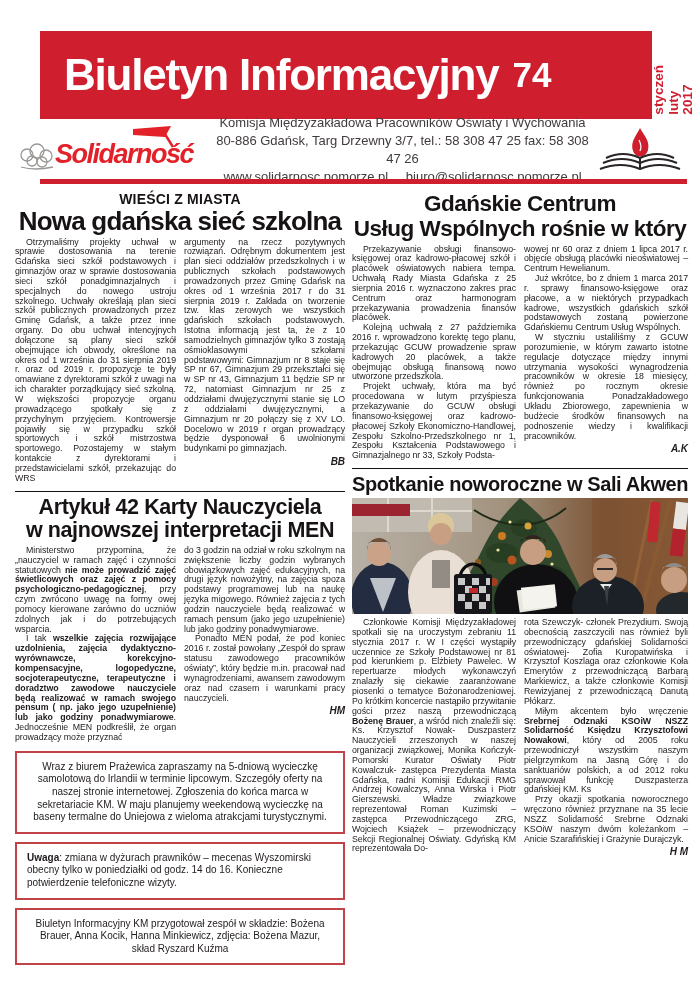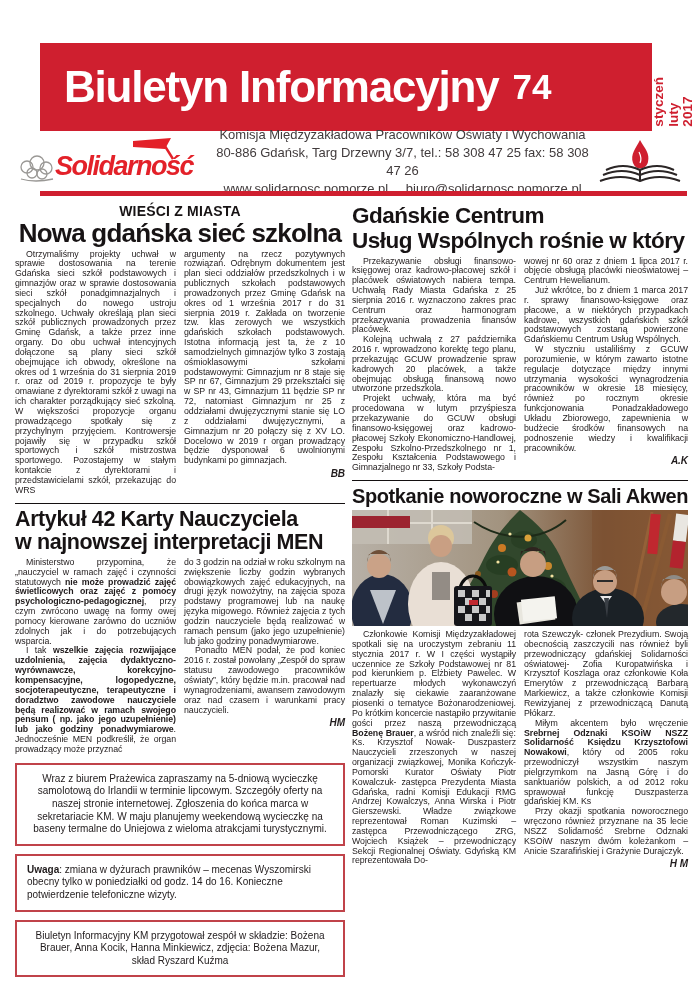--- a/index.html
+++ b/index.html
@@ -3,21 +3,21 @@
 <meta charset="utf-8">
 <style>
   :root{
     --red:#cf1f2f; --logo-red:#e32129; --box-border:#c0434a; --ink:#201b1c;
   }
   html,body{margin:0;padding:0;}
   body{
     width:700px;height:990px;background:#ffffff;position:relative;overflow:hidden;
     font-family:"Liberation Sans", sans-serif;color:var(--ink);
   }
-  .page{position:absolute;inset:0;margin-top:12px;}
+  .page{position:absolute;inset:0;}
 
   
   .banner{
     position:absolute;left:40px;top:31px;width:612px;height:88px;
     background:var(--red);color:#fff;display:flex;align-items:center;
     padding-left:24px;box-sizing:border-box;
   }
   .banner .bt{font-size:44px;font-weight:bold;letter-spacing:-1.2px;white-space:nowrap;}
   .banner .bi{font-size:35px;font-weight:bold;margin-left:14px;}
   .issue-date{
@@ -38,21 +38,21 @@
   .icon-wrap{width:96px;flex:0 0 auto;display:flex;justify-content:center;}
   .red-rule{position:absolute;top:179px;left:40px;width:647px;height:5px;background:var(--red);}
 
   
   main{
     position:absolute;top:190px;left:15px;width:673px;
     display:grid;grid-template-columns:330px 336px;column-gap:7px;align-items:start;
   }
   .kicker{text-align:center;font-weight:bold;font-size:14px;letter-spacing:.2px;margin:1px 0 0;color:#171314;}
   .h-news{font-size:26px;font-weight:bold;text-align:center;letter-spacing:-.8px;line-height:1.02;margin:1px 0 3px;color:#171314;white-space:nowrap;}
-  .h-two{font-weight:bold;line-height:1.1;margin:2px 0 3px;color:#171314;}
+  .h-two{font-weight:bold;text-align:center;line-height:1.1;margin:2px 0 3px;color:#171314;}
   .h-gcuw{font-size:22.5px;letter-spacing:-.5px;}
   .h-men{font-size:21.5px;letter-spacing:-.4px;}
   .h-meet{font-size:20px;letter-spacing:-.4px;text-align:center;margin:2px 0 3px;white-space:nowrap;}
   .h-two div{white-space:nowrap;}
 
   .twocol{display:flex;gap:8px;margin-top:3px;}
   .tcol{flex:1;min-width:0;text-align:justify;font-size:8.8px;line-height:1.12;letter-spacing:-.05px;}
   .tcol p{margin:0;}
   .tcol p.ind{text-indent:11px;}
   .b{font-weight:bold;}

